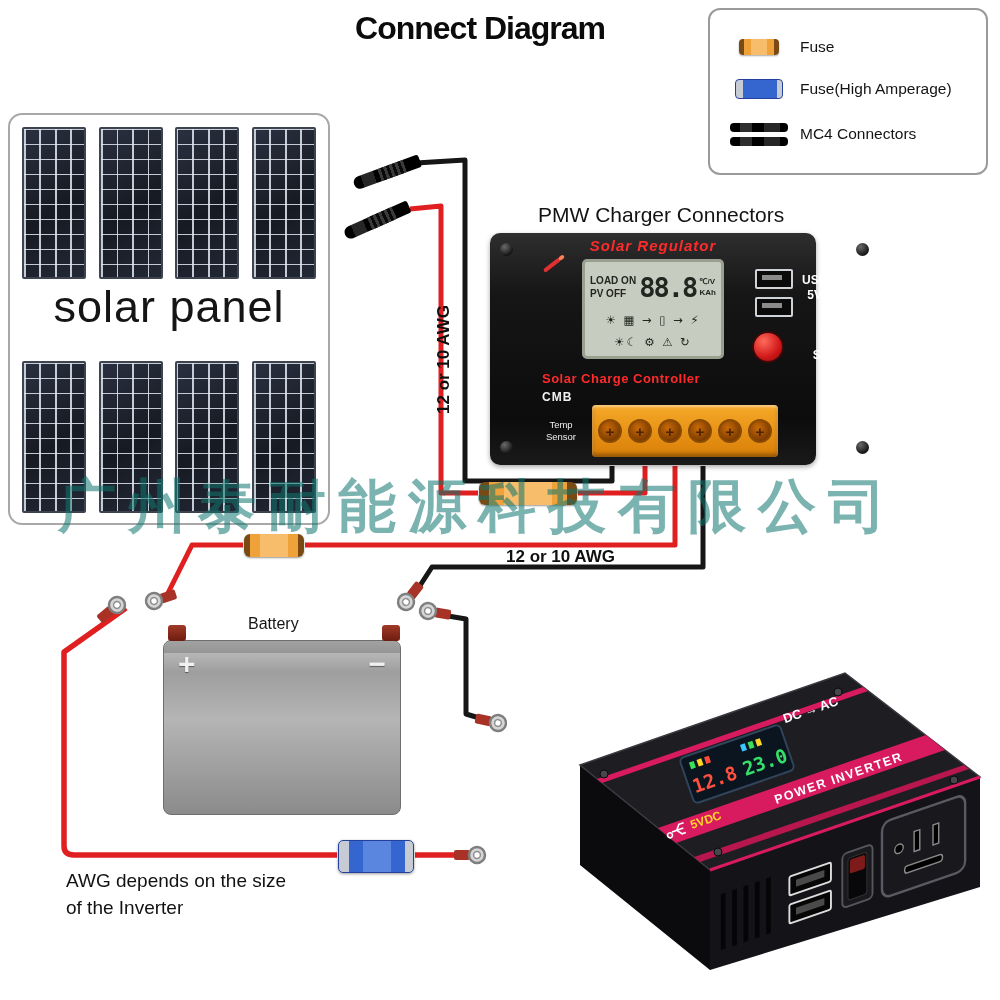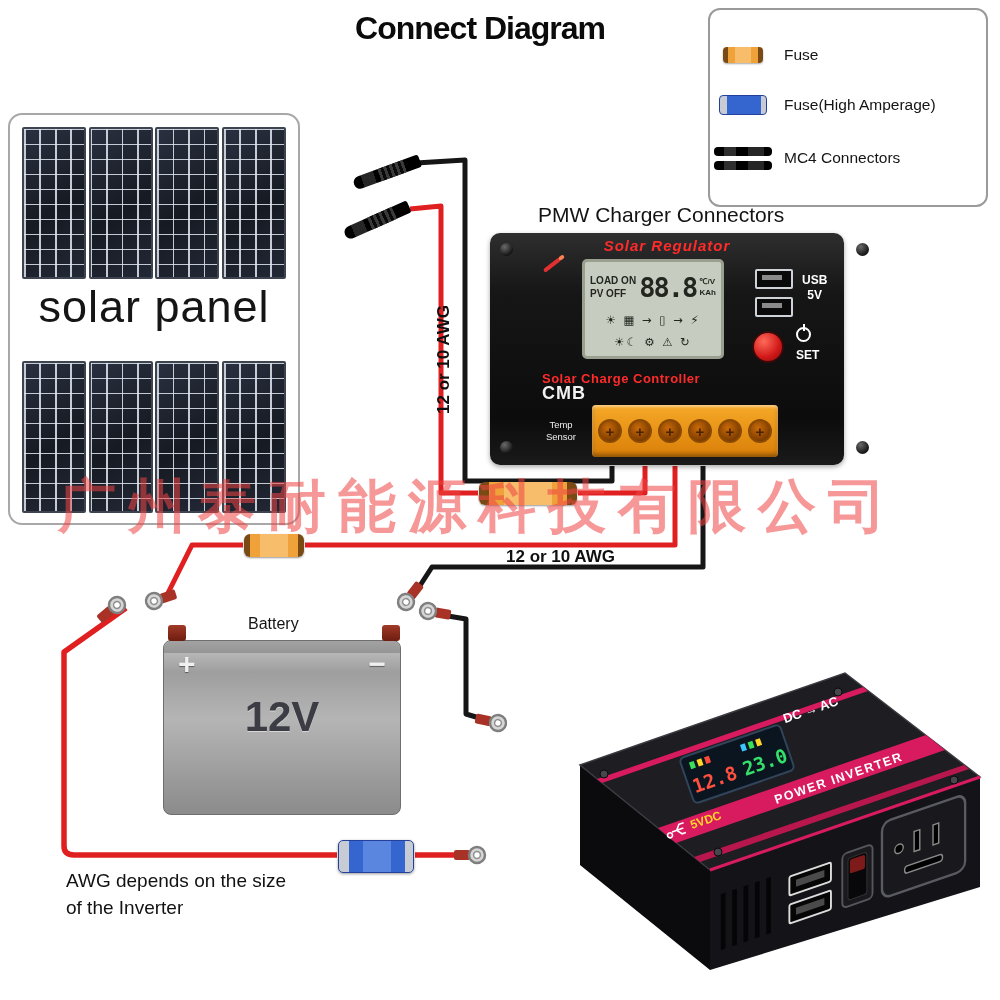--- a/index.html
+++ b/index.html
@@ -2,38 +2,38 @@
 <html><head>
 <meta charset="utf-8">
 <style>
   html,body{margin:0;padding:0;background:#fff;}
   .canvas{position:relative;width:1000px;height:1000px;background:#fff;overflow:hidden;
           font-family:"Liberation Sans",sans-serif;color:#111;}
   
   .title{position:absolute;left:170px;top:10px;width:620px;text-align:center;
          font-size:32px;font-weight:800;letter-spacing:-1px;color:#0b0b0b;}
   
-  .legend{position:absolute;left:708px;top:8px;width:280px;height:199px;border:2px solid #9a9a9a;
+  .legend{position:absolute;left:708px;top:8px;width:280px;height:167px;border:2px solid #9a9a9a;
           border-radius:12px;box-sizing:border-box;display:flex;flex-direction:column;
-          justify-content:space-evenly;padding:4px 0;z-index:10;background:#fff;}
+          justify-content:space-evenly;padding:4px 16px;z-index:10;background:#fff;}
   .legend-row{display:flex;align-items:center;gap:8px;font-size:15.5px;color:#141414;}
   .lgi{flex:0 0 66px;display:flex;align-items:center;justify-content:center;}
   .lg-fuse-o{width:40px;height:16px;border-radius:4px;
      background:linear-gradient(90deg,#7a4a14 0 5px,#f0a23a 5px 12px,#f7bd6b 12px 28px,#f0a23a 28px 35px,#7a4a14 35px);
      box-shadow:0 1px 2px rgba(0,0,0,.35);}
   .lg-fuse-b{width:48px;height:20px;border-radius:4px;border:1px solid #23409c;box-sizing:border-box;
      background:linear-gradient(90deg,#c7ccd4 0 7px,#3565cf 7px 41px,#c7ccd4 41px);}
   .lg-ring{display:flex;align-items:center;}
   .lg-crimp{width:16px;height:9px;border-radius:2px;background:linear-gradient(180deg,#c24a3a,#8d2318);}
   .lg-ringhole{width:14px;height:14px;border:4px solid #8f8f8f;border-radius:50%;background:#fff;margin-left:-2px;}
   .lg-mc4{display:flex;flex-direction:column;gap:5px;}
   .mc4bar{width:58px;height:9px;border-radius:4px;
      background:linear-gradient(90deg,#000 0 10px,#2e2e2e 10px 22px,#000 22px 34px,#262626 34px 50px,#000 50px);}
   
-  .sp-box{position:absolute;left:8px;top:113px;width:292px;height:412px;border:2px solid #a8a8a8;
+  .sp-box{position:absolute;left:8px;top:113px;width:322px;height:412px;border:2px solid #a8a8a8;
           border-radius:14px;box-sizing:border-box;z-index:10;background:#fff;}
   .sp-row{position:absolute;left:12px;right:12px;display:flex;justify-content:space-between;}
   .sp-row.top{top:12px;} .sp-row.bottom{top:246px;}
   .sp-module{width:64px;height:152px;border:2px solid #3d4450;border-radius:2px;box-sizing:border-box;
      background-color:#1b1f27;
      background-image:
        repeating-linear-gradient(to right, rgba(225,232,240,.85) 0 1.5px, transparent 1.5px 15.5px),
        repeating-linear-gradient(to bottom, rgba(225,232,240,.85) 0 1.5px, transparent 1.5px 15px),
        linear-gradient(150deg,#2a3040,#161a22 55%,#232836);}
   .sp-label{position:absolute;top:166px;left:0;width:100%;text-align:center;
@@ -44,21 +44,21 @@
   .mc4::after{content:"";position:absolute;left:27px;top:0;bottom:0;width:27px;
      background:repeating-linear-gradient(90deg,#3a3a3a 0 3px,#0a0a0a 3px 6px);}
   .mc4.a{left:352px;top:166px;transform:rotate(-20deg);}
   .mc4.b{left:342px;top:214px;transform:rotate(-24deg);}
   
   .awg-v{position:absolute;left:434px;top:414px;transform:rotate(-90deg);transform-origin:0 0;
          font-size:17px;font-weight:700;white-space:nowrap;z-index:11;color:#101010;}
   .awg-h{position:absolute;left:506px;top:547px;font-size:17px;font-weight:700;z-index:11;color:#101010;}
   
   .ctrl-heading{position:absolute;left:538px;top:203px;font-size:21px;color:#131313;z-index:10;}
-  .ctrl{position:absolute;left:490px;top:233px;width:354px;height:232px;border-radius:10px;z-index:10;
+  .ctrl{position:absolute;left:490px;top:233px;width:326px;height:232px;border-radius:10px;z-index:10;
         background:linear-gradient(180deg,#2e2e2e,#161616 26%,#0c0c0c 80%,#1a1a1a);box-shadow:0 2px 5px rgba(0,0,0,.35);}
   .screw{position:absolute;width:13px;height:13px;border-radius:50%;
          background:radial-gradient(circle at 35% 30%,#6a6a6a,#151515 70%);}
   .ctrl-brand{position:absolute;top:4px;left:0;width:100%;text-align:center;font-size:15px;
               font-weight:700;font-style:italic;color:#ff2b2b;letter-spacing:1px;}
   .pen-mark{position:absolute;left:52px;top:30px;width:20px;height:4px;border-radius:2px;
             background:#e03030;transform:rotate(-38deg);}
   .pen-mark::after{content:"";position:absolute;right:-5px;top:0;width:6px;height:4px;background:#ff8050;border-radius:2px;}
   .lcd{position:absolute;left:92px;top:26px;width:142px;height:100px;background:#c7ccc0;
        border:3px solid #99a090;border-radius:5px;box-sizing:border-box;color:#23261f;
@@ -70,26 +70,26 @@
   .lcd-icons{font-size:11.5px;letter-spacing:2px;text-align:center;height:22px;line-height:22px;
              font-family:"DejaVu Sans",sans-serif;}
   .usb-ports{position:absolute;left:265px;top:36px;display:flex;flex-direction:column;gap:8px;}
   .usb-port{width:34px;height:16px;background:#0a0a0a;border:2px solid #cfd3d8;border-radius:2px;position:relative;}
   .usb-port::after{content:"";position:absolute;left:5px;top:4px;width:20px;height:5px;background:#8a8a8a;}
   .usb-label{position:absolute;left:312px;top:40px;color:#fff;font-size:12px;font-weight:700;
              text-align:center;line-height:1.25;}
   .set-btn{position:absolute;left:262px;top:98px;width:32px;height:32px;border-radius:50%;
            border:2px solid #3a0a0a;box-sizing:border-box;
            background:radial-gradient(circle at 35% 30%,#ff6a5a,#d01818 60%,#8a0c0c);}
-  .set-group{position:absolute;left:306px;top:94px;width:40px;text-align:left;color:#fff;}
+  .set-group{position:absolute;left:306px;top:94px;width:40px;text-align:right;color:#fff;}
   .power-icon{display:inline-block;width:11px;height:11px;border:2px solid #fff;border-radius:50%;position:relative;}
   .power-icon::after{content:"";position:absolute;left:50%;top:-5px;width:2px;height:7px;background:#fff;transform:translateX(-50%);}
   .set-label{font-size:12px;font-weight:700;margin-top:2px;}
   .ctrl-sub{position:absolute;left:52px;top:138px;font-size:13px;font-weight:700;color:#ff2b2b;letter-spacing:.5px;}
-  .ctrl-model{position:absolute;left:52px;top:150px;font-size:18px;font-weight:700;color:#f2f2f2;letter-spacing:1px;text-align:center;}
+  .ctrl-model{position:absolute;left:52px;top:157px;font-size:12px;font-weight:700;color:#f2f2f2;letter-spacing:1px;text-align:center;}
   .term-block{position:absolute;left:102px;top:172px;width:186px;height:52px;border-radius:4px;
       background:linear-gradient(180deg,#f6a928,#d97e07);box-shadow:inset 0 2px 3px rgba(255,255,255,.45), inset 0 -3px 4px rgba(0,0,0,.35);
       display:flex;align-items:center;justify-content:space-evenly;}
   .term{width:24px;height:24px;border-radius:50%;border:2px solid #8a4a00;box-sizing:border-box;
         background:radial-gradient(circle at 40% 35%,#c96a08,#7a3a00 75%);
         color:#4a2300;font-size:15px;font-weight:700;display:flex;align-items:center;justify-content:center;}
   .temp-label{position:absolute;left:42px;top:186px;width:58px;text-align:center;color:#eee;
               font-size:9.5px;line-height:1.3;}
   
   .fuse{position:absolute;z-index:12;border-radius:6px;
@@ -111,21 +111,21 @@
   .bat-sign{position:absolute;top:6px;font-size:30px;font-weight:700;color:#f0f0f0;text-shadow:0 1px 1px rgba(0,0,0,.45);}
   .bat-sign.pos{left:14px;} .bat-sign.neg{right:14px;}
   .bat-voltage{position:absolute;top:52px;left:0;width:100%;text-align:center;font-size:42px;font-weight:700;
      color:#3c3c44;text-shadow:0 1px 0 #d6d6d6;}
   .bat-post{position:absolute;width:18px;height:16px;border-radius:3px;z-index:11;
      background:linear-gradient(180deg,#a03a28,#6e1c10);}
   .bat-post.pos{left:168px;top:625px;} .bat-post.neg{left:382px;top:625px;}
   
   .note{position:absolute;left:66px;top:868px;font-size:19px;line-height:1.4;color:#121212;z-index:11;}
   .watermark{position:absolute;left:58px;top:468px;font-size:58px;font-weight:700;letter-spacing:12px;
-     color:#ef4444;opacity:.55;white-space:nowrap;z-index:40;pointer-events:none;user-select:none;}
+     color:#0f766e;opacity:.55;white-space:nowrap;z-index:40;pointer-events:none;user-select:none;}
   
   .overlay{position:absolute;left:0;top:0;z-index:6;}
   svg text{font-family:"Liberation Sans",sans-serif;}
   .mono{font-family:"DejaVu Sans Mono",monospace;}
 </style>
 </head>
 <body>
 
 <div class="canvas">
 
@@ -232,21 +232,20 @@
   <div class="fuse f1"></div>
   <div class="fuse f2"></div>
   <div class="fuse-blue"></div>
 
   <div class="bat-heading">Battery</div>
   <div class="bat-post pos"></div>
   <div class="bat-post neg"></div>
   <div class="battery">
     <div class="bat-sign pos">+</div>
     <div class="bat-sign neg">−</div>
-    <div class="bat-voltage">12V</div>
   </div>
 
   <div class="note">
     <div>AWG depends on the size</div>
     <div>of the Inverter</div>
   </div>
 
   <div class="watermark">广州泰耐能源科技有限公司</div>
 
   <svg class="overlay" width="1000" height="1000" viewBox="0 0 1000 1000">

